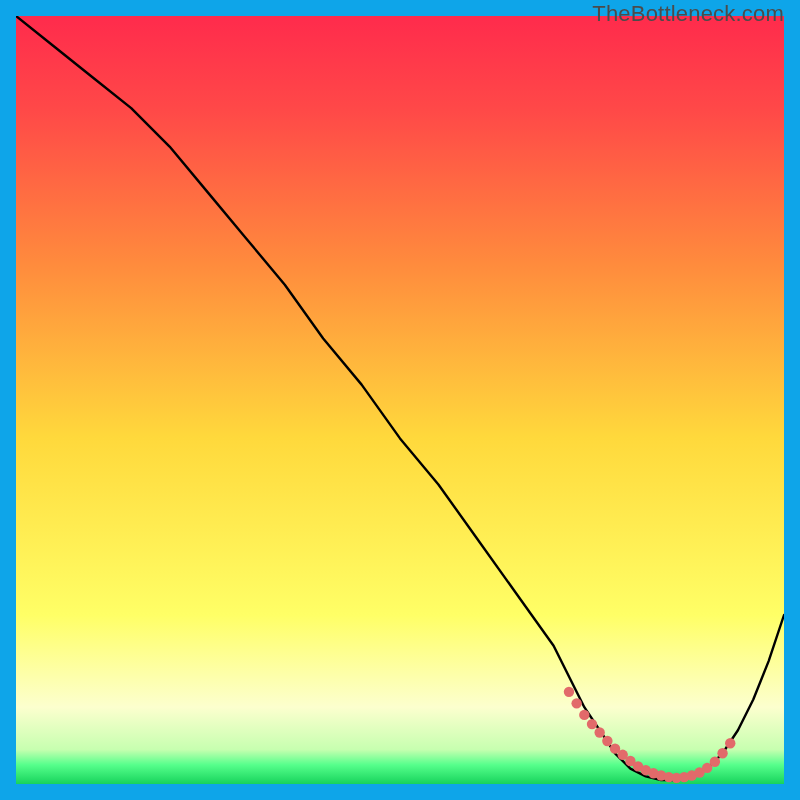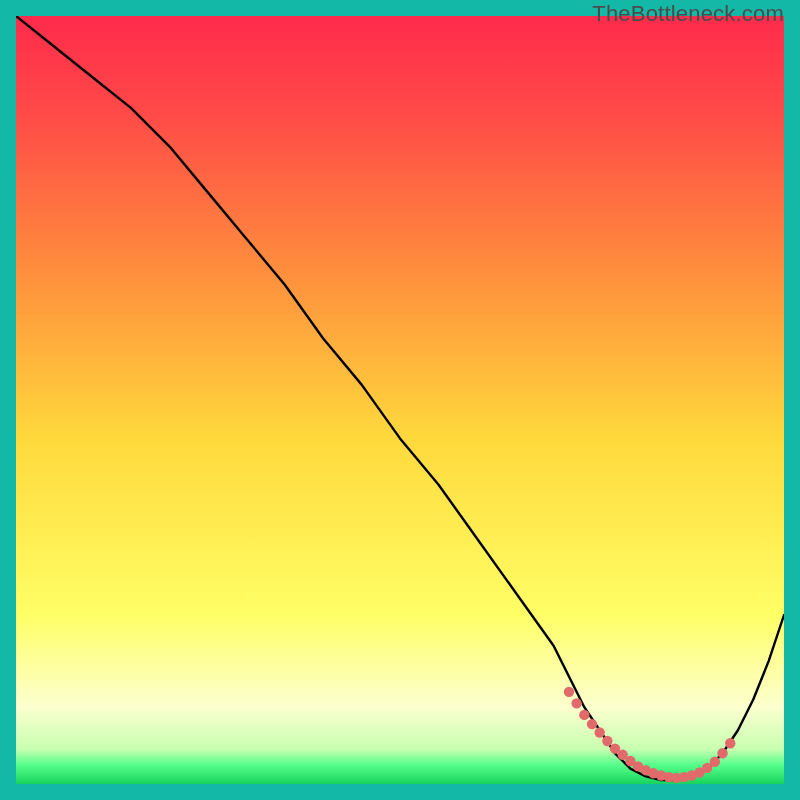--- a/index.html
+++ b/index.html
@@ -7,21 +7,21 @@
     padding: 0;
     width: 800px;
     height: 800px;
     background: #000;
     overflow: hidden;
   }
   .frame {
     position: relative;
     width: 800px;
     height: 800px;
-    background: #14b8a6;
+    background: #0ea5e9;
   }
   .plot {
     position: absolute;
     left: 16px;
     top: 16px;
     width: 768px;
     height: 768px;
   }
   .watermark {
     position: absolute;

